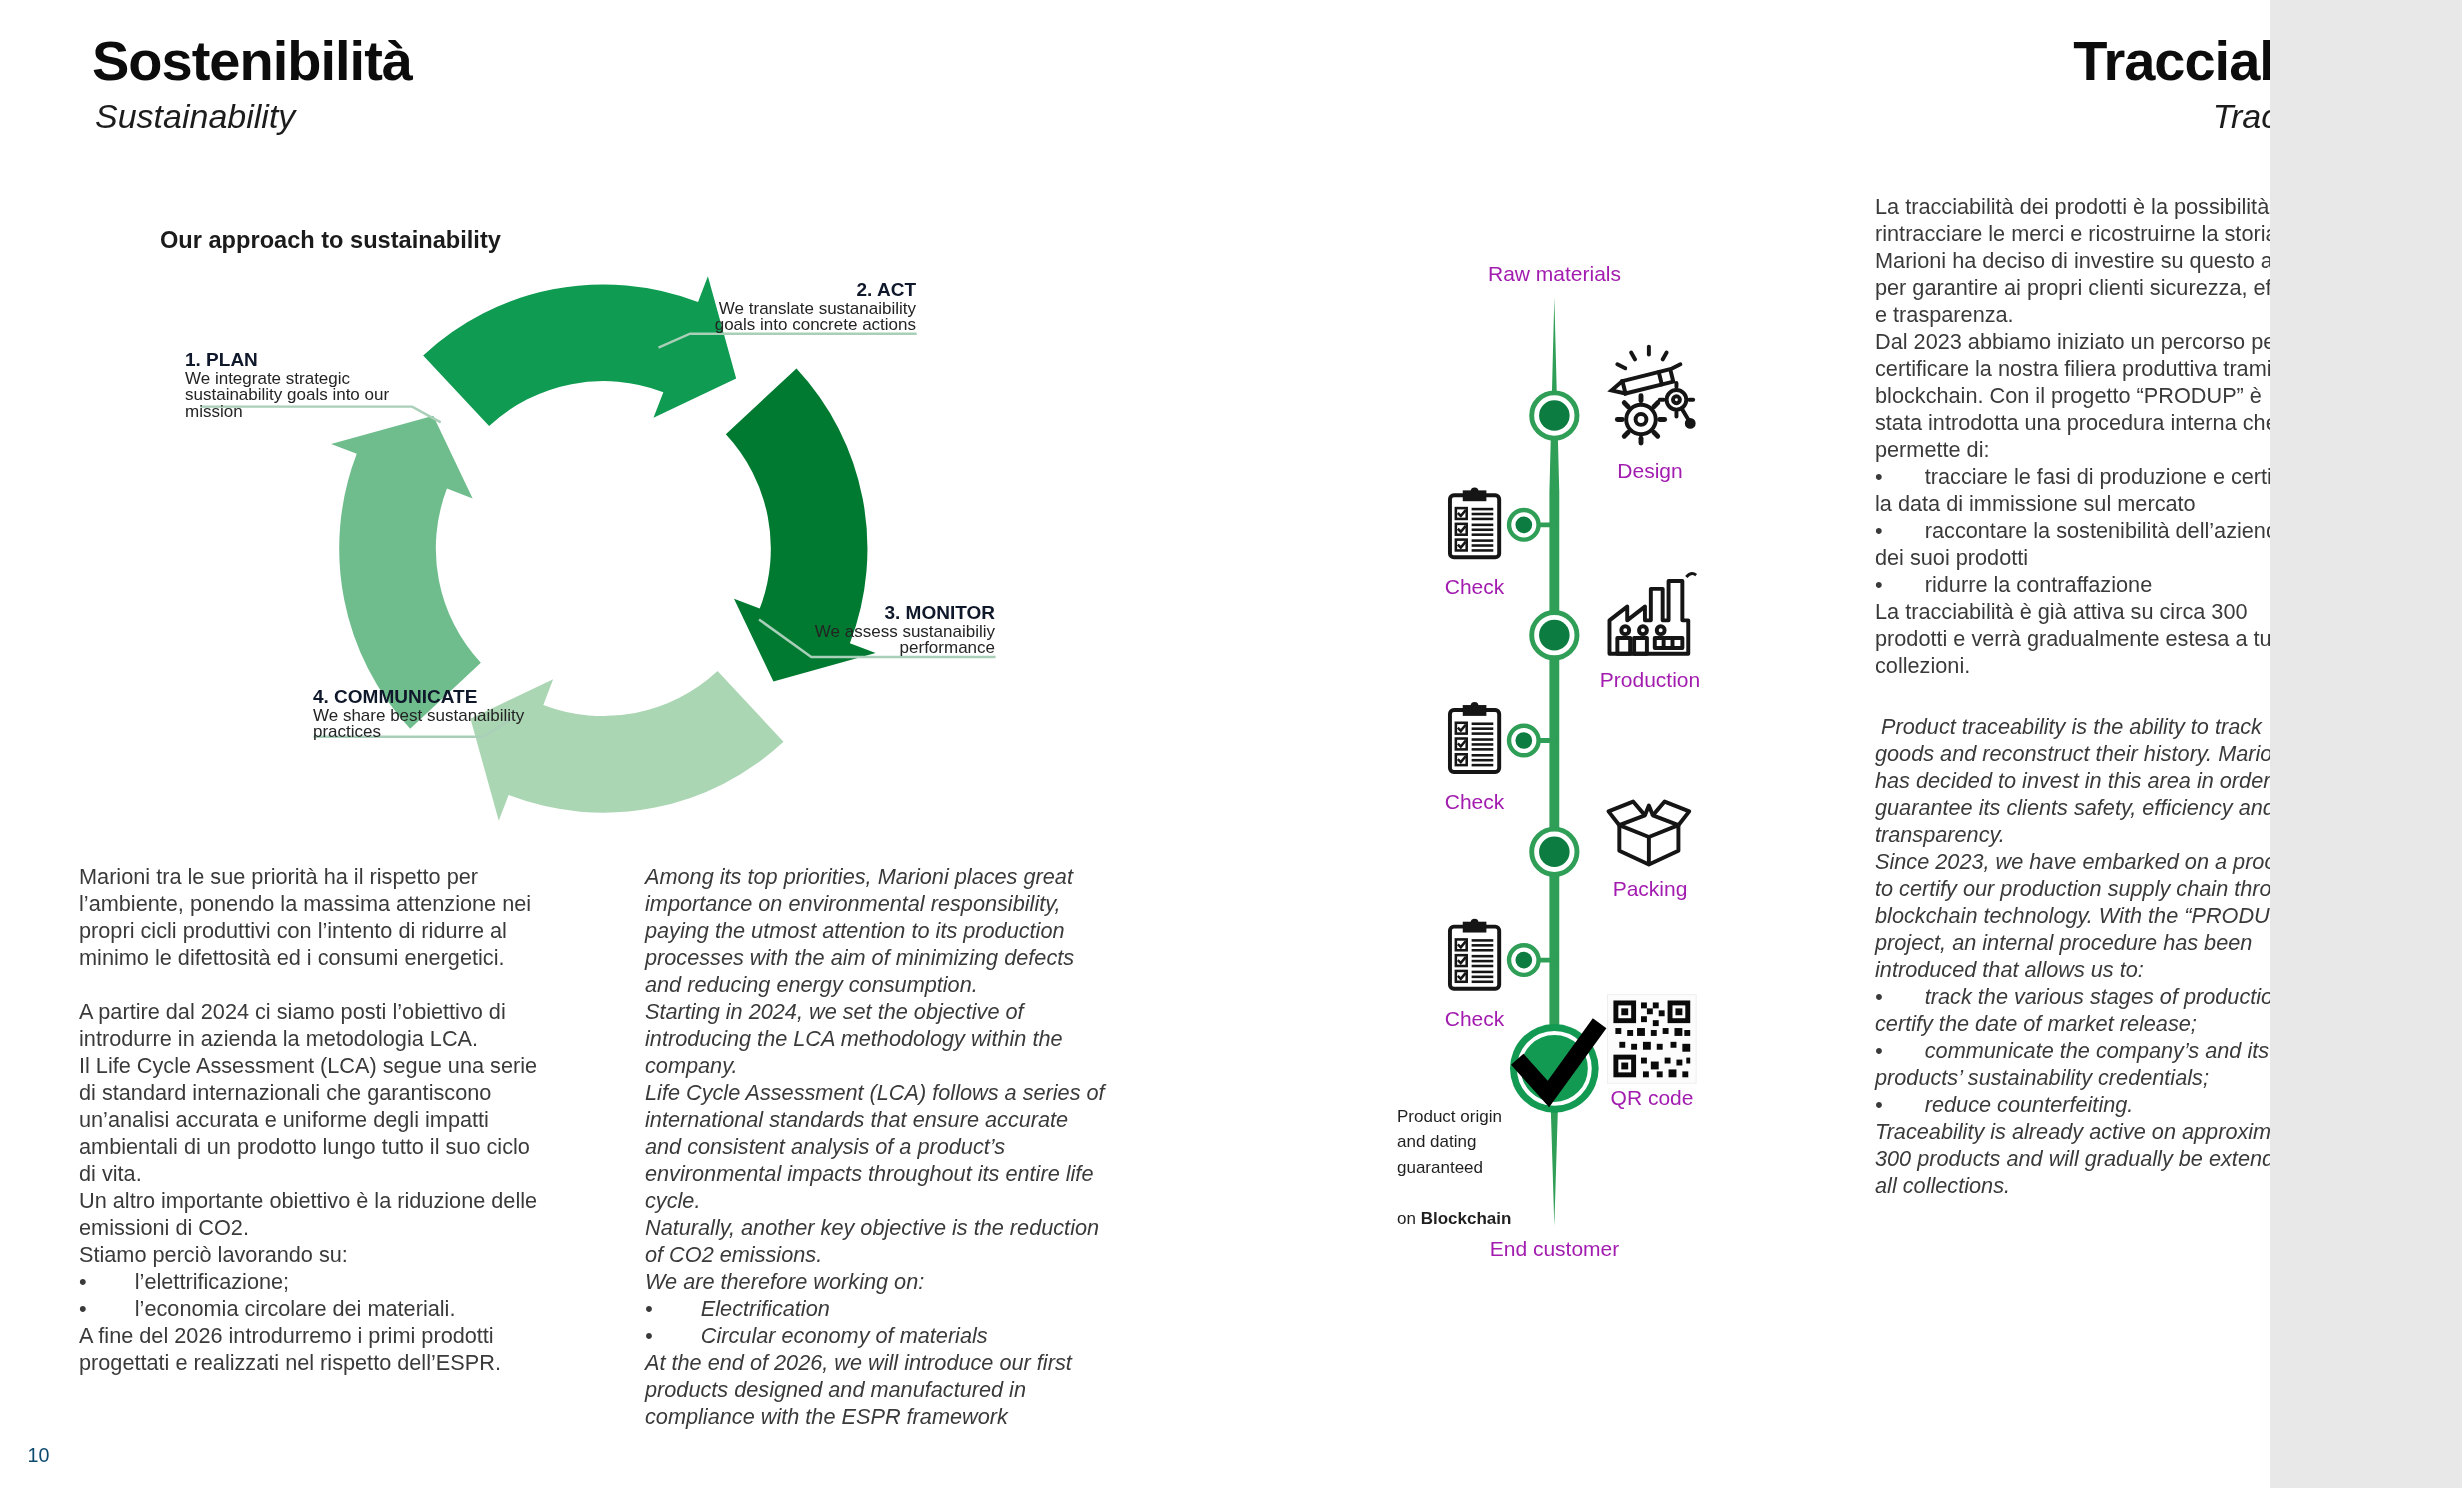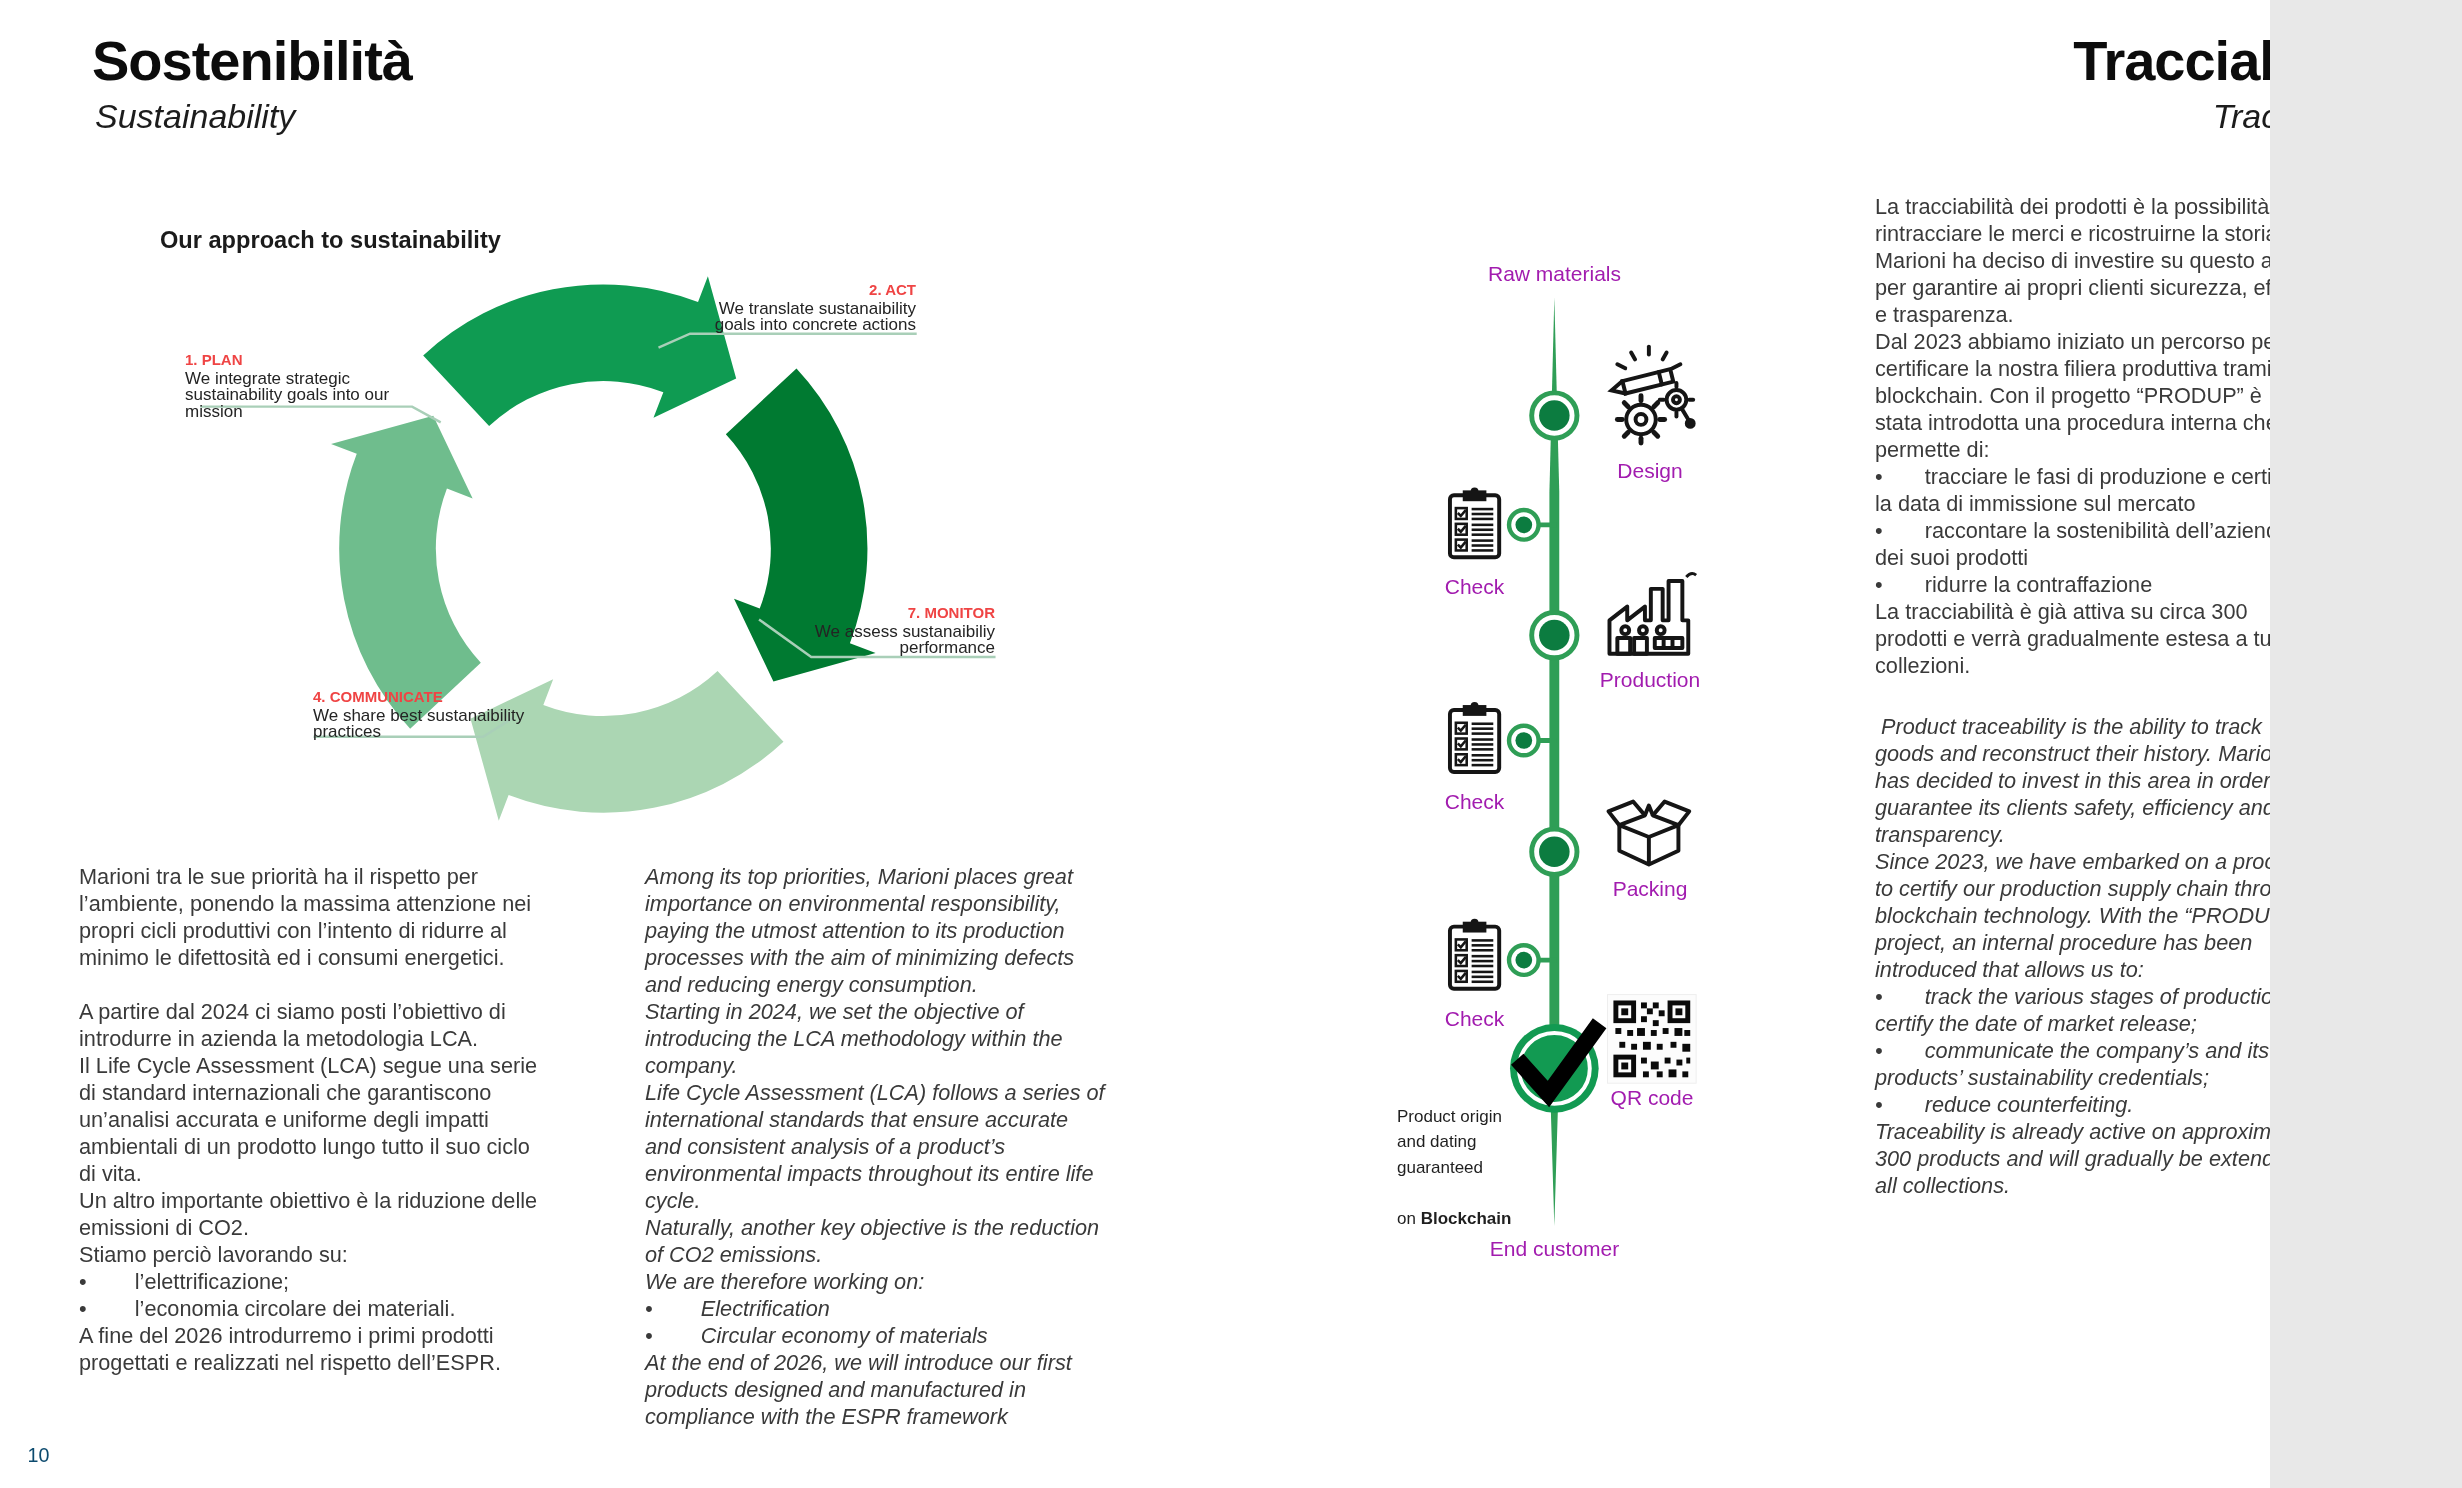--- a/index.html
+++ b/index.html
@@ -6,21 +6,21 @@
   .canvas{position:relative;width:2270px;height:1488px;background:#ffffff;overflow:hidden;
           font-family:"Liberation Sans",sans-serif;color:#2f2f2f;}
   .abs{position:absolute;}
   .page-title{font-size:56px;font-weight:bold;color:#0c0c0c;letter-spacing:-1px;line-height:1;}
   .page-subtitle{font-size:34px;font-style:italic;color:#1c1c1c;line-height:1;}
   .right-align{text-align:right;}
   .diagram-heading{font-size:23.6px;font-weight:bold;color:#1b1b1b;}
   .body-col{font-size:21.7px;line-height:27px;color:#3a3a3a;white-space:pre-line;width:557px;}
   .italic{font-style:italic;}
   .cycle-label{line-height:16.7px;}
-  .cycle-label .num{font-size:15px;font-weight:bold;color:#ef4444;line-height:20.7px;display:block;}
+  .cycle-label .num{font-size:19px;font-weight:bold;color:#0f172a;line-height:20.7px;display:block;}
   .cycle-label .desc{font-size:17px;color:#242424;white-space:pre-line;display:block;line-height:16.7px;}
   .tl-label{font-size:21px;color:#a21caf;text-align:center;line-height:23.6px;}
   .bk-note{font-size:17px;color:#1f1f1f;line-height:25.6px;white-space:pre-line;}
   .page-num{font-size:19.7px;color:#0c4a6e;}
   svg{display:block;}
 </style>
 </head>
 <body>
 
 <div class="canvas">
@@ -49,21 +49,21 @@
     <span class="num">1. PLAN</span>
     <span class="desc">We integrate strategic
 sustainability goals into our mission</span>
   </div>
   <div class="abs cycle-label right-align" style="left:680px;top:280px;width:236px;">
     <span class="num">2. ACT</span>
     <span class="desc">We translate sustanaibility
 goals into concrete actions</span>
   </div>
   <div class="abs cycle-label right-align" style="left:788px;top:603px;width:207px;">
-    <span class="num">7. MONITOR</span>
+    <span class="num">3. MONITOR</span>
     <span class="desc">We assess sustanaibiliy
 performance</span>
   </div>
   <div class="abs cycle-label" style="left:313px;top:687px;width:256px;">
     <span class="num">4. COMMUNICATE</span>
     <span class="desc">We share best sustanaibility
 practices</span>
   </div>
 
   <div class="abs body-col" style="left:79px;top:863px;">Marioni tra le sue priorità ha il rispetto per

